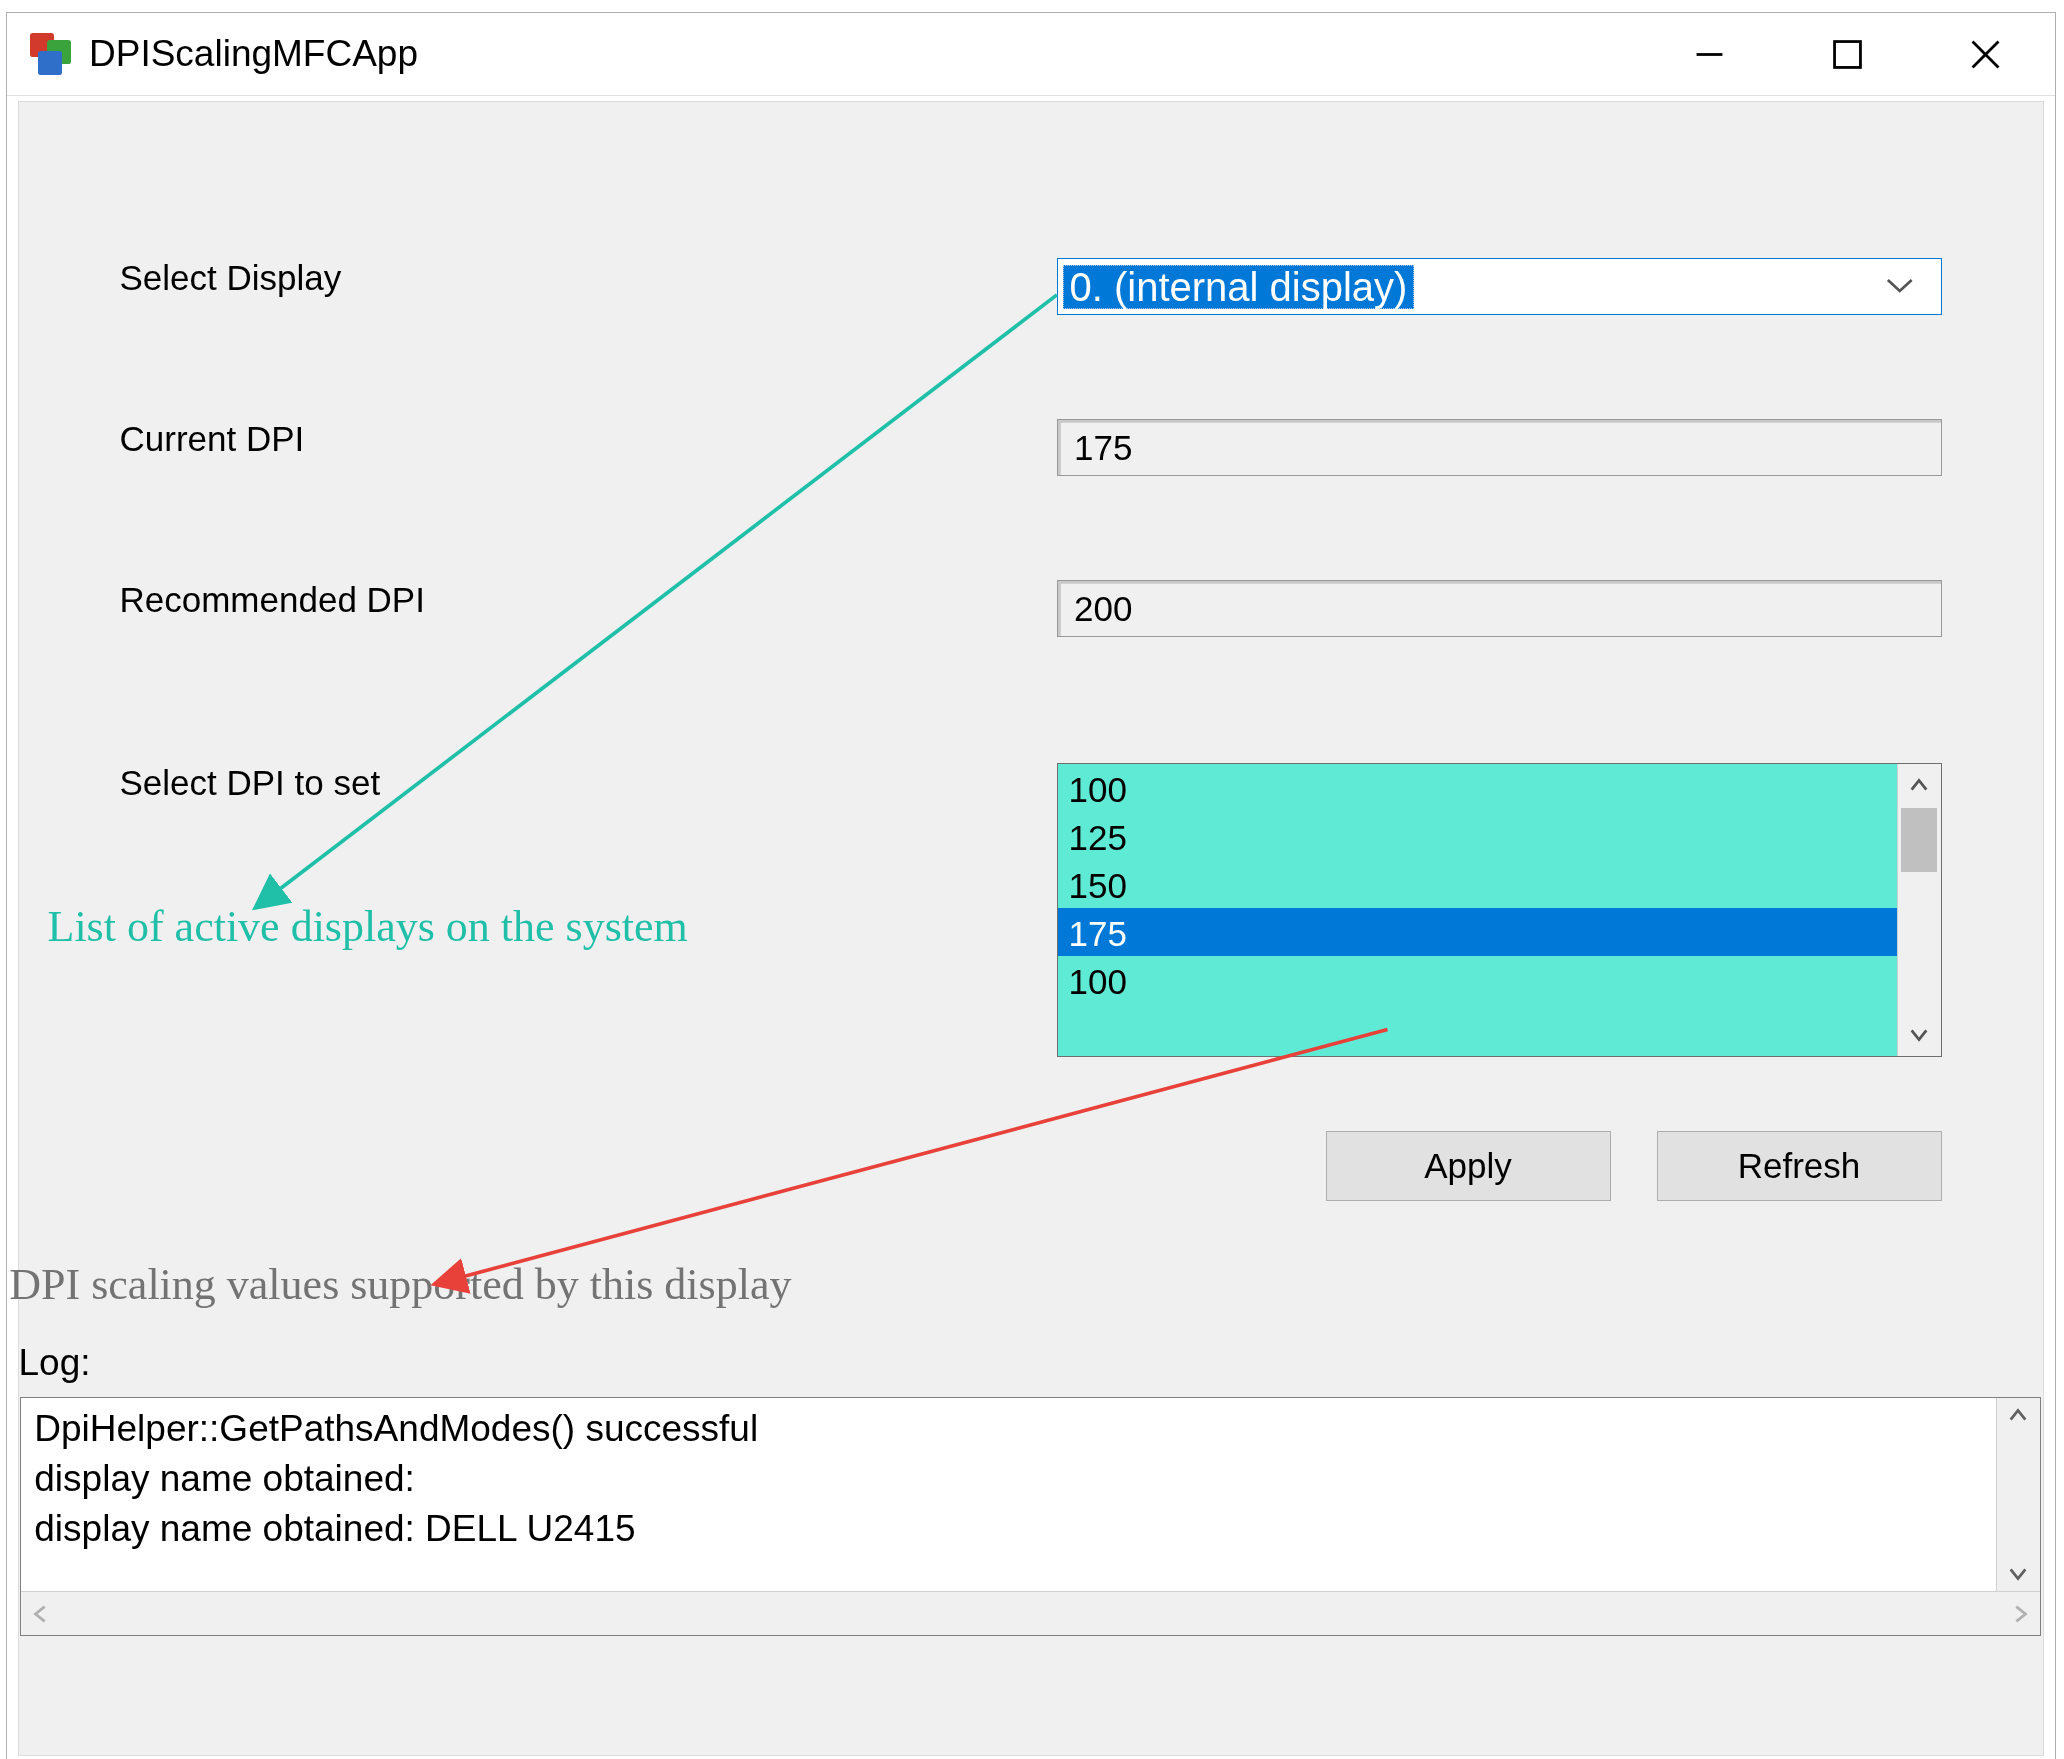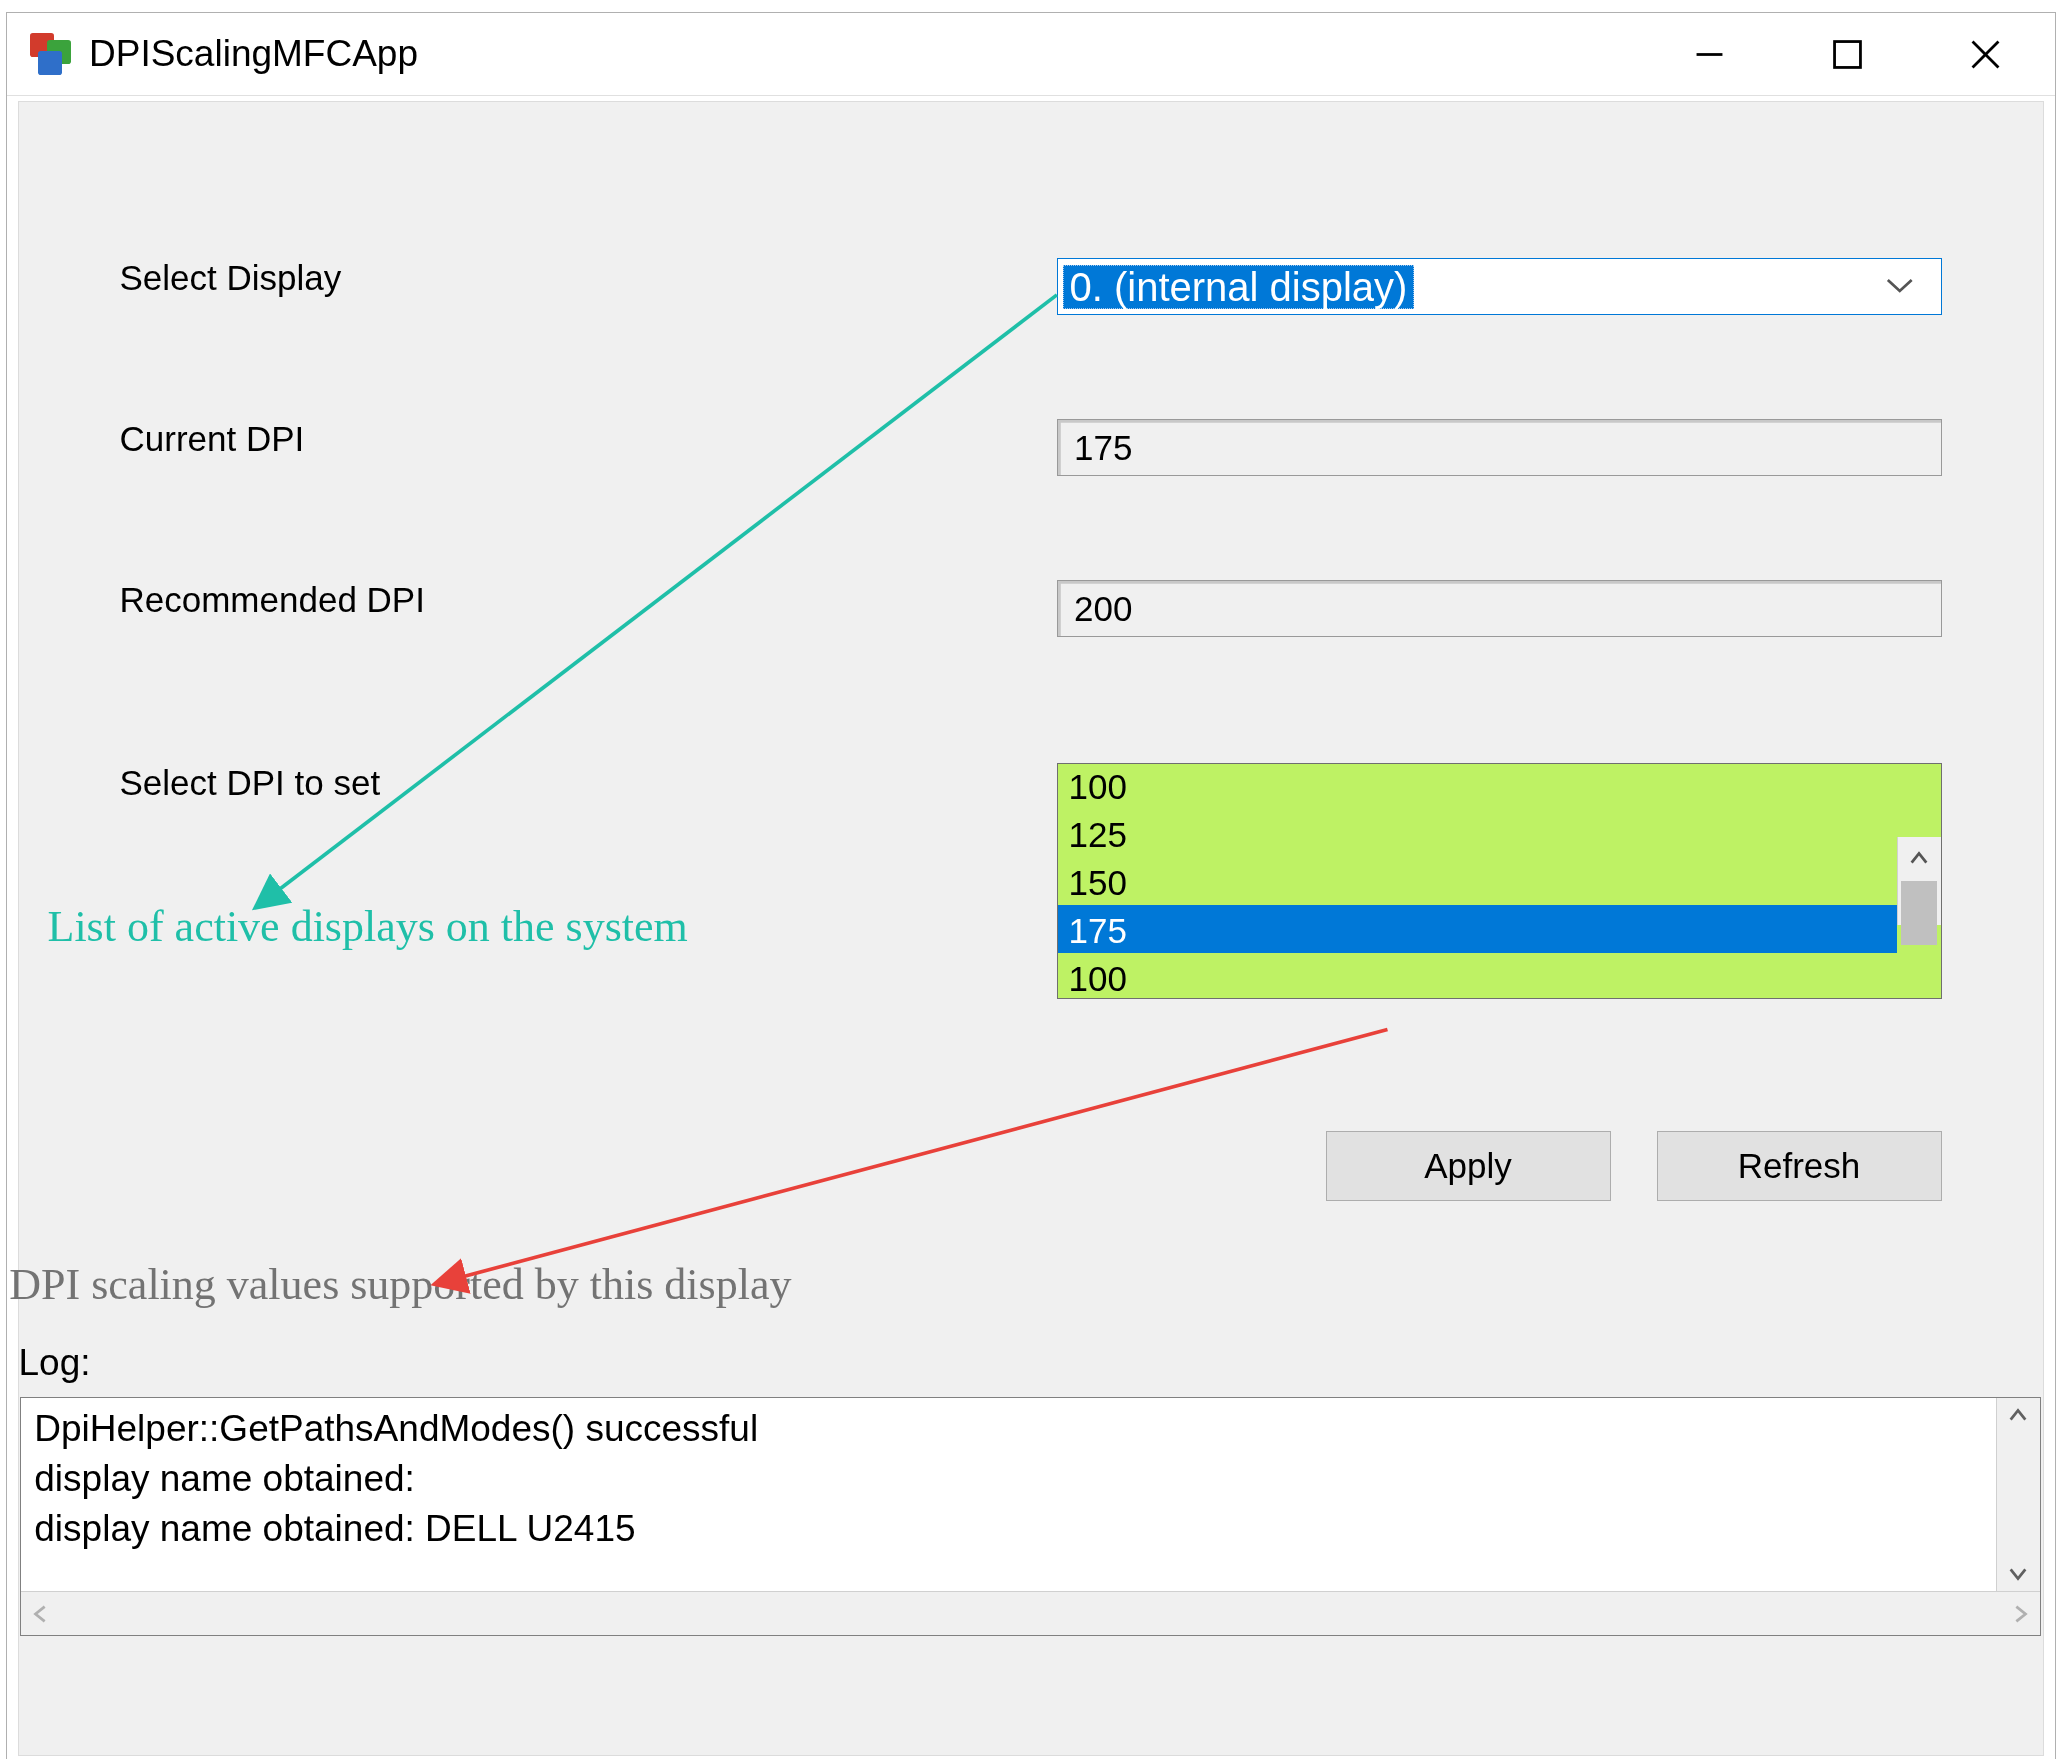--- a/index.html
+++ b/index.html
@@ -109,24 +109,23 @@
     border: 1.8px solid #999;
     background: #f0f0f0;
     display: flex;
     align-items: center;
     padding: 0 16.5px;
     box-shadow: inset 2.8px 2.8px 0 #c8c8c8;
   }
   .readonly-box span { font-size: 35px; color: #000; }
   .listbox {
     border: 1.8px solid #6f6f6f;
-    background: #bef264;
-    height: 236px;
-    display: flex;
-    align-items: center;
+    background: #5eead4;
+    height: 294px;
+    display: flex;
   }
   .list-items {
     flex: 1;
     overflow: hidden;
   }
   .list-item {
     font-size: 35px;
     color: #000;
     padding: 1.8px 11px;
     line-height: 48px;

